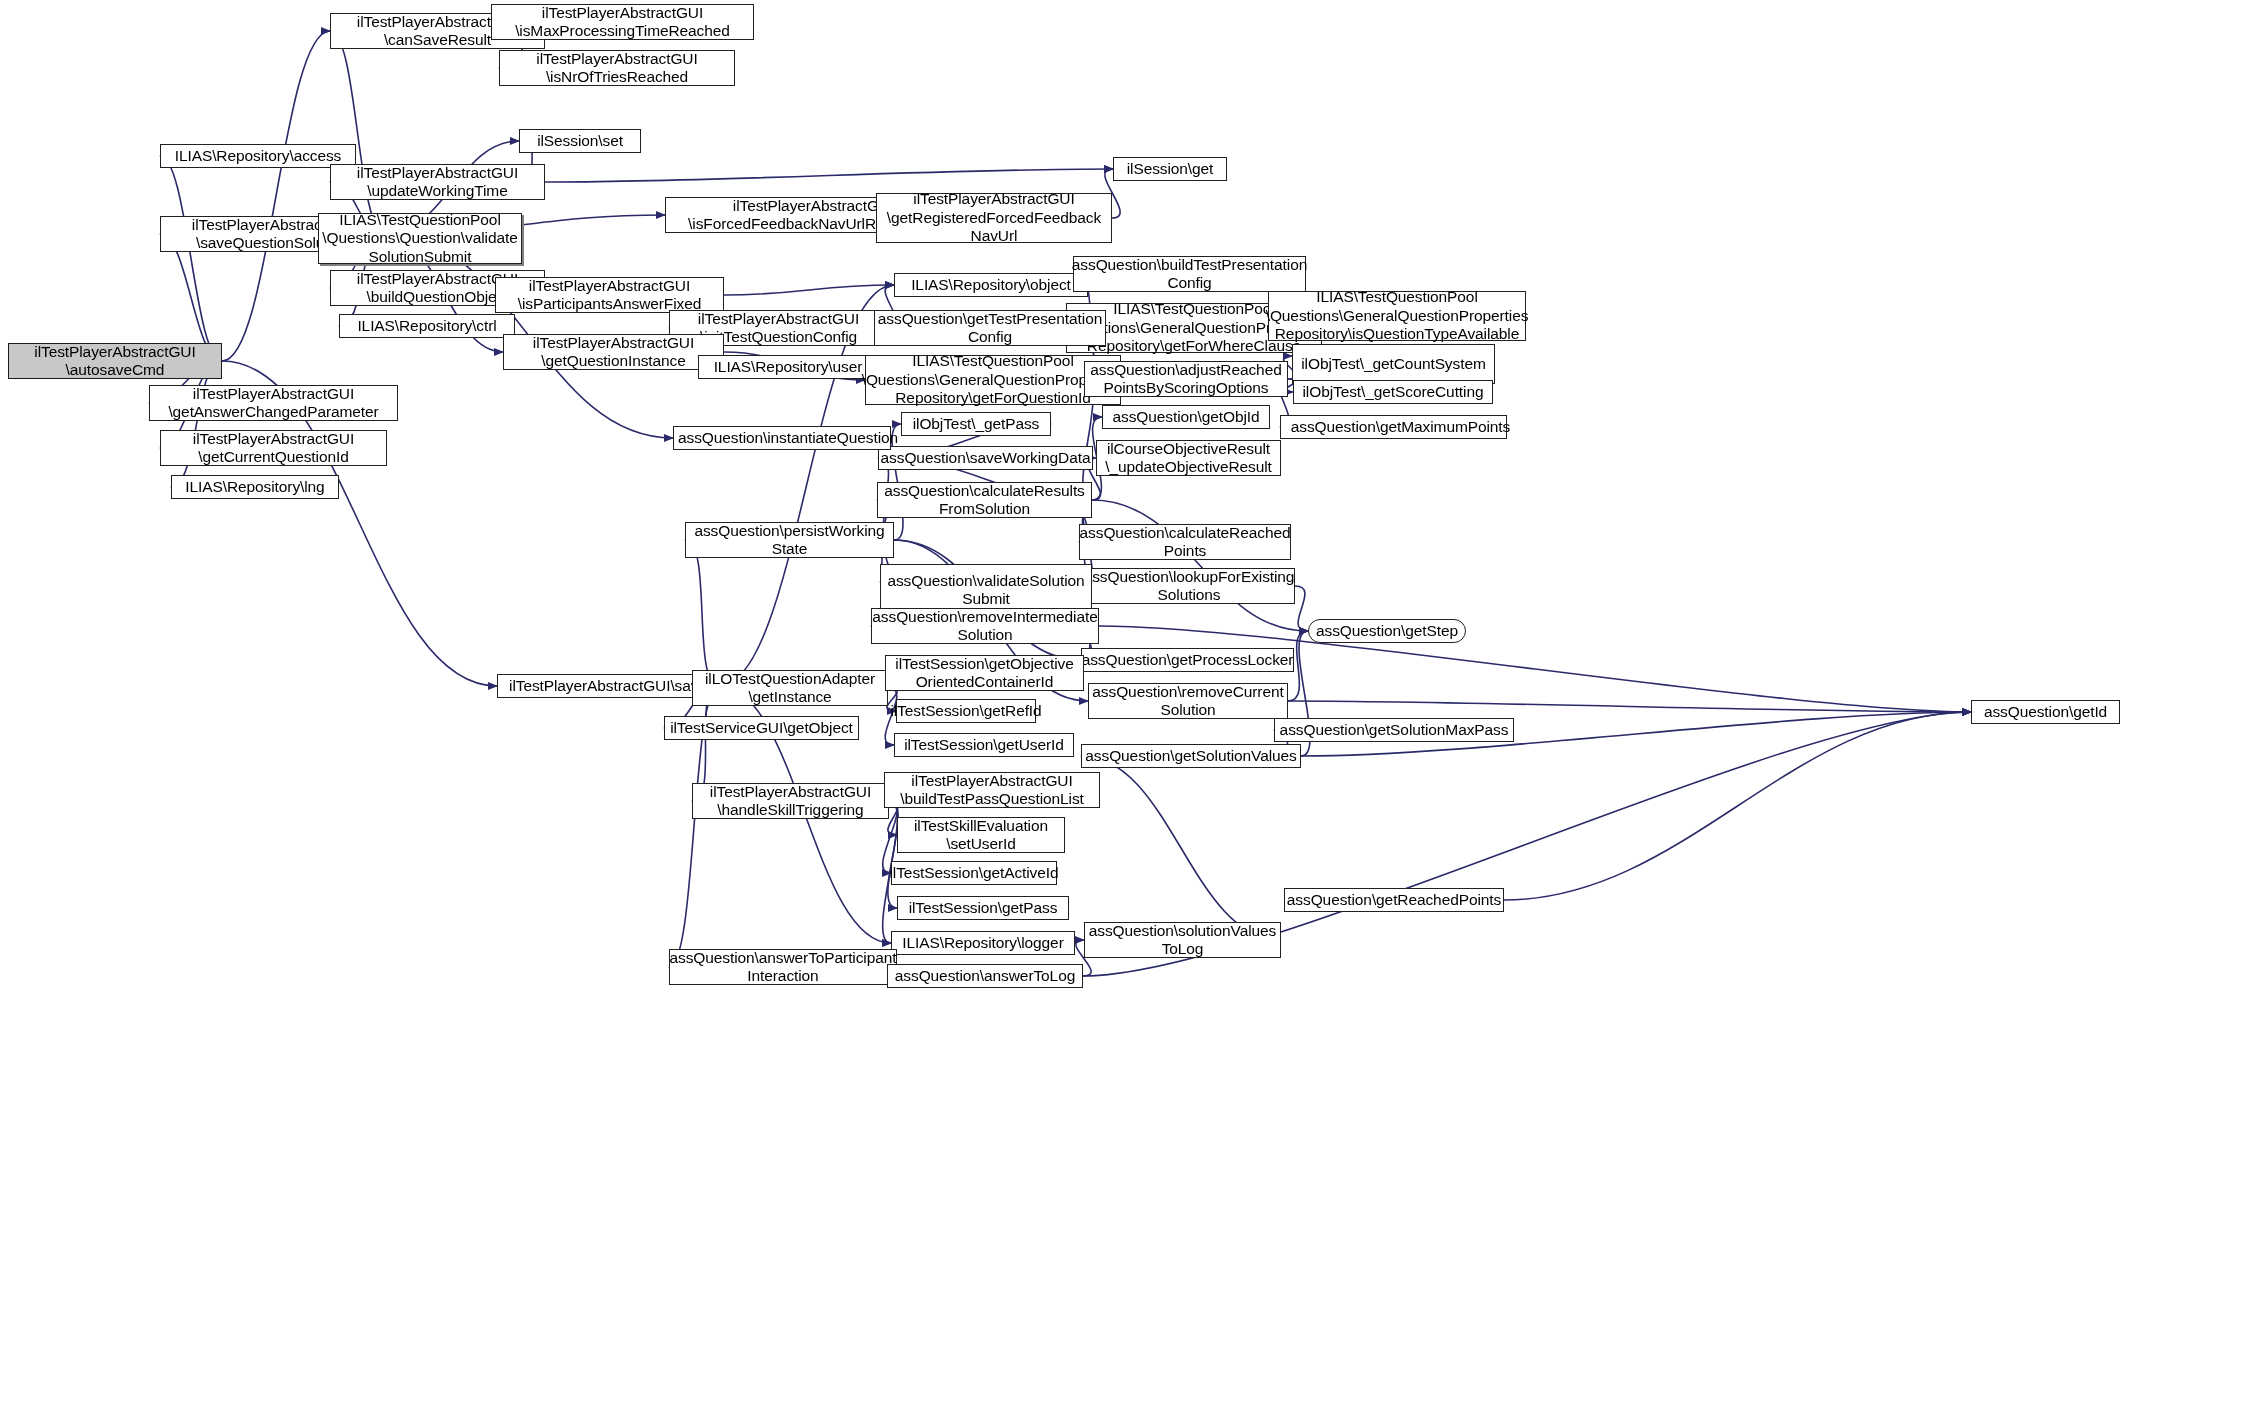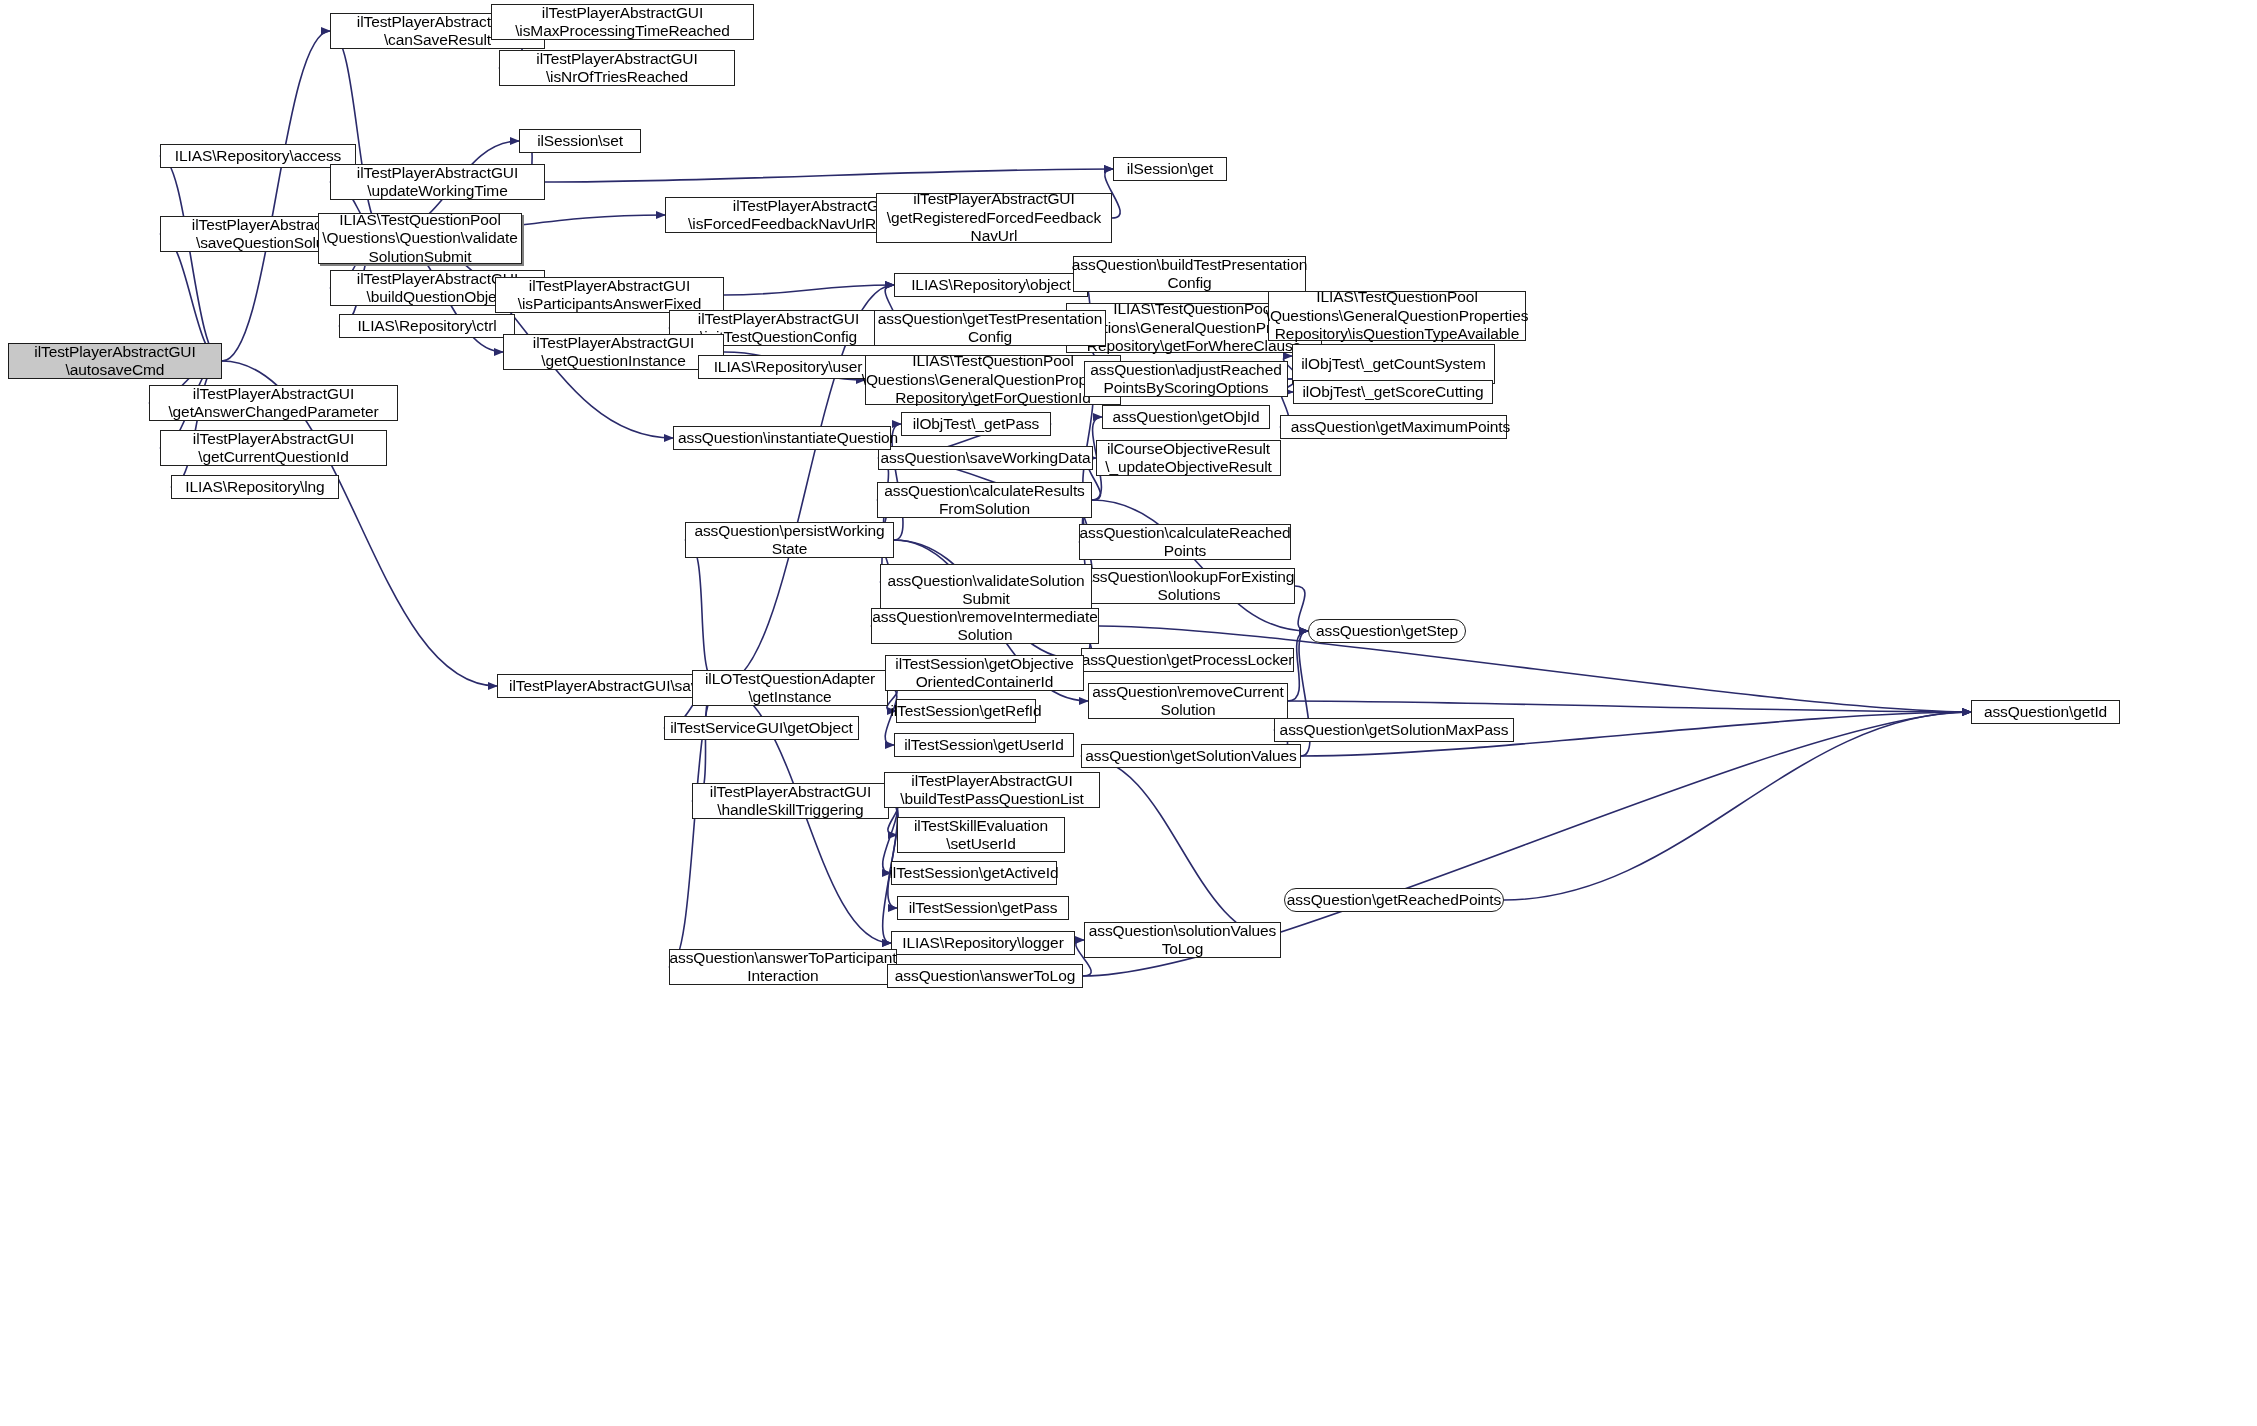--- a/index.html
+++ b/index.html
@@ -233,20 +233,20 @@
       <div class="node" style="left: 894px; top: 733px; width: 180px; height: 24px;">ilTestSession\getUserId</div>
       <div class="node" style="left: 692px; top: 783px; width: 197px; height: 36px;">ilTestPlayerAbstractGUI
 \handleSkillTriggering</div>
       <div class="node" style="left: 884px; top: 772px; width: 216px; height: 36px;">ilTestPlayerAbstractGUI
 \buildTestPassQuestionList</div>
       <div class="node" style="left: 897px; top: 817px; width: 168px; height: 36px;">ilTestSkillEvaluation
 \setUserId</div>
       <div class="node" style="left: 891px; top: 861px; width: 166px; height: 24px;">ilTestSession\getActiveId</div>
       <div class="node" style="left: 897px; top: 896px; width: 172px; height: 24px;">ilTestSession\getPass</div>
       <div class="node" style="left: 891px; top: 931px; width: 184px; height: 24px;">ILIAS\Repository\logger</div>
-      <div class="node" style="left: 1284px; top: 888px; width: 220px; height: 24px; border-radius: 12px;">assQuestion\getReachedPoints</div>
+      <div class="node" style="left: 1284px; top: 888px; width: 220px; height: 24px;">assQuestion\getReachedPoints</div>
       <div class="node" style="left: 1084px; top: 922px; width: 197px; height: 36px;">assQuestion\solutionValues
 ToLog</div>
       <div class="node" style="left: 669px; top: 949px; width: 228px; height: 36px;">assQuestion\answerToParticipant
 Interaction</div>
       <div class="node" style="left: 887px; top: 964px; width: 196px; height: 24px;">assQuestion\answerToLog</div>
     </div>
 </div>
 
 </body></html>

